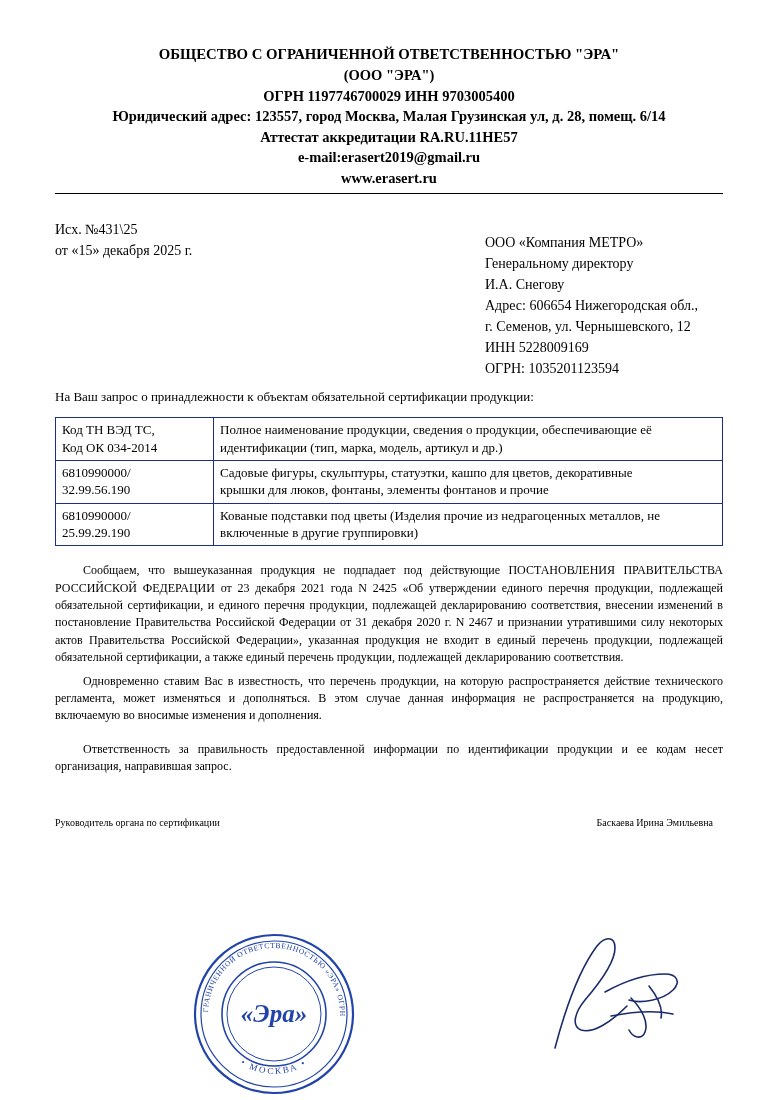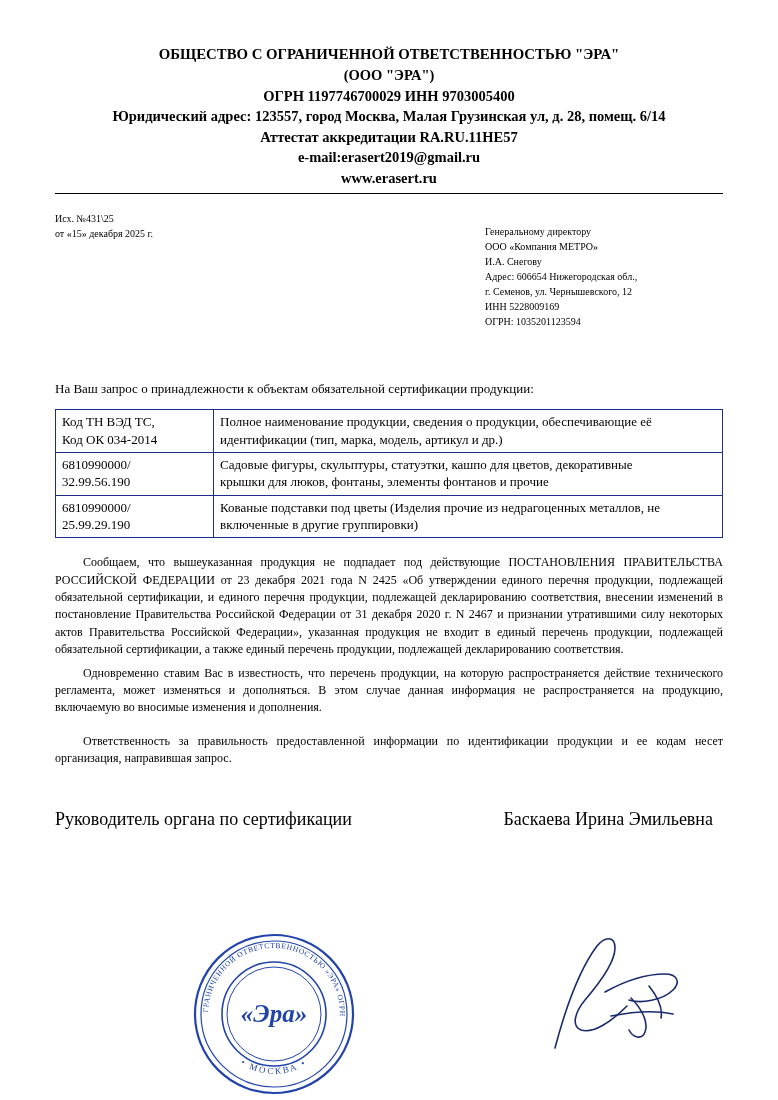--- a/index.html
+++ b/index.html
@@ -48,24 +48,24 @@
   }
   .hr-head {
     border: none;
     border-top: 1.6px solid #000;
     margin: 5px 0 0 0;
     width: 100%;
   }
 
   
   .refblock {
-    margin-top: 17px;
+    margin-top: 25px;
     position: relative;
     min-height: 140px;
-    font-size: 10px;
+    font-size: 14px;
     line-height: 1.5;
   }
   .ref-left {
     position: absolute;
     left: 0;
     top: 0;
     width: 300px;
   }
   .ref-right {
     position: absolute;
@@ -115,21 +115,21 @@
     text-indent: 28px;
   }
   .body-par.tight {
     margin-top: 6px;
   }
 
   
   .signrow {
     margin-top: 42px;
     position: relative;
-    font-size: 18px;
+    font-size: 10px;
     height: 30px;
   }
   .sign-left {
     position: absolute;
     left: 0;
     top: 0;
   }
   .sign-right {
     position: absolute;
     right: 10px;
@@ -177,22 +177,22 @@
       <div class="line site">www.erasert.ru</div>
     </div>
     <hr class="hr-head">
 
     <div class="refblock">
       <div class="ref-left">
         <div>Исх. №431\25</div>
         <div>от «15» декабря 2025 г.</div>
       </div>
       <div class="ref-right">
+        <div>ООО «Компания МЕТРО»</div>
         <div>Генеральному директору</div>
-        <div>ООО «Компания МЕТРО»</div>
         <div>И.А. Снегову</div>
         <div>Адрес: 606654 Нижегородская обл.,</div>
         <div>г. Семенов, ул. Чернышевского, 12</div>
         <div>ИНН 5228009169</div>
         <div>ОГРН: 1035201123594</div>
       </div>
     </div>
 
     <div class="intro">На Ваш запрос о принадлежности к объектам обязательной сертификации продукции:</div>
 

